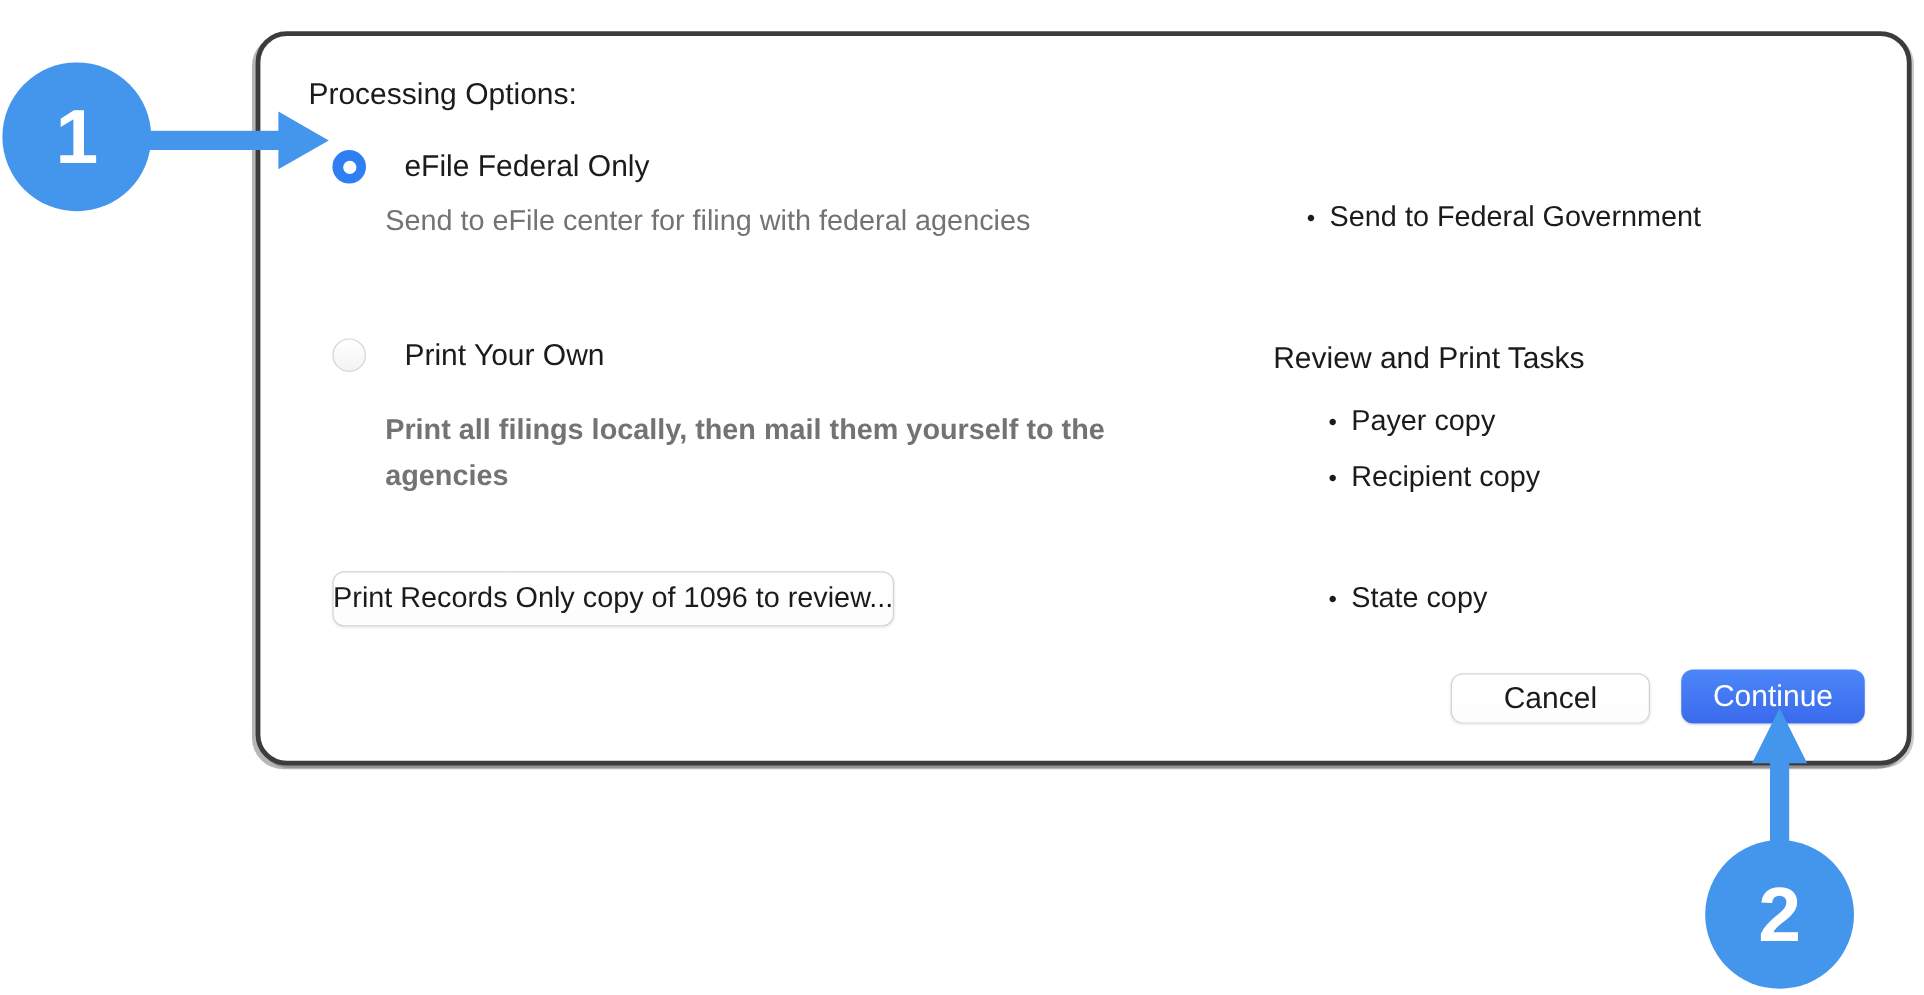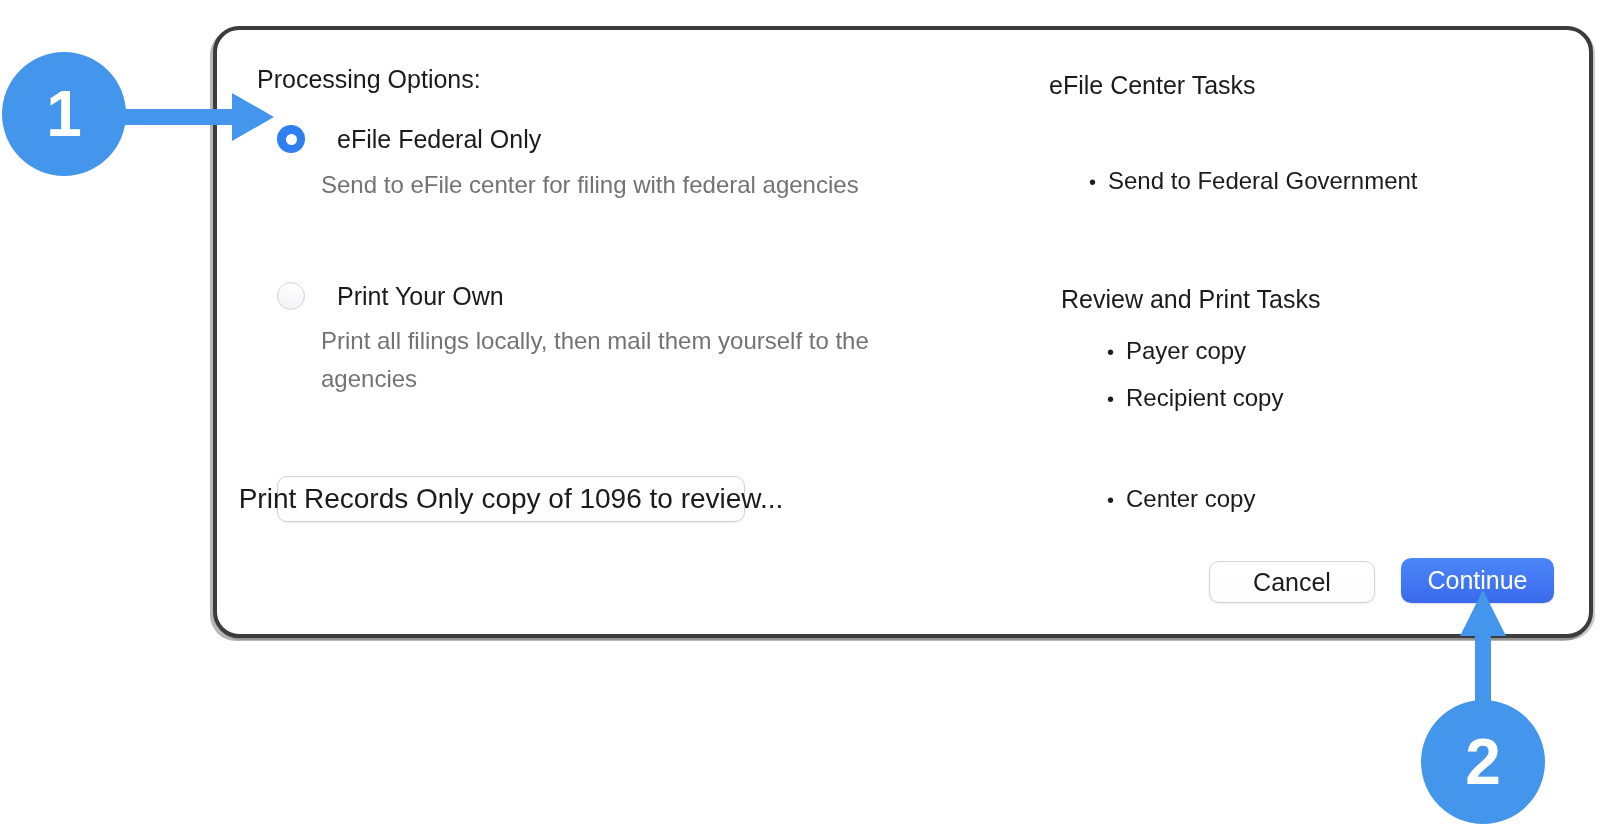--- a/index.html
+++ b/index.html
@@ -43,21 +43,21 @@
   .btn-plain{
     background:linear-gradient(#ffffff,#fdfdfd);
     border:1.5px solid #d2d2d4;color:#1b1b1d;
     box-shadow:0 1px 2px rgba(0,0,0,0.08);
   }
   .btn-primary{
     background:linear-gradient(#4c86f8,#3a6aec);
     border:none;color:#ffffff;
     box-shadow:0 1px 2px rgba(0,0,0,0.15);
   }
-  .print-records{left:60px;top:446px;width:468px;height:46px;font-size:28px;}
+  .print-records{left:60px;top:446px;width:468px;height:46px;font-size:24px;}
   .cancel-btn{left:992px;top:531px;width:166px;height:42px;font-size:25px;}
   .continue-btn{left:1184px;top:528px;width:153px;height:45px;font-size:25px;}
   
   .bullet-row{display:flex;align-items:baseline;gap:12px;font-size:24px;line-height:30px;color:#1b1b1d;}
   .bullet{font-size:20px;line-height:30px;color:#1b1b1d;}
   
   .anno-circle{
     position:absolute;width:124px;height:124px;border-radius:50%;
     display:flex;align-items:center;justify-content:center;
     color:#ffffff;font-size:64px;font-weight:bold;
@@ -78,46 +78,45 @@
           <span class="dot"></span>
         </span>
       <span class="option-label">eFile Federal Only</span>
     </div>
     <div class="dlg-el desc" style="left:104px;top:136px;">Send to eFile center for filing with federal agencies</div>
 
     <div class="dlg-el option" style="left:60px;top:251px;">
       <span class="radio unselected"></span>
       <span class="option-label">Print Your Own</span>
     </div>
-    <div class="dlg-el desc" style="left:104px;top:292px;width:600px;">Print all filings locally, then mail them yourself to the agencies</div>
+    <div class="dlg-el desc" style="left:104px;top:310px;width:600px;font-weight:bold;">Print all filings locally, then mail them yourself to the agencies</div>
 
     <button class="dlg-el btn btn-plain print-records">Print Records Only copy of 1096 to review...</button>
 
-    <div class="dlg-el heading" style="left:832px;top:40px;">eFile Center Tasks</div>
 
     <div class="dlg-el bullet-row" style="left:872px;top:136px;">
       <span class="bullet">•</span>
       <span>Send to Federal Government</span>
     </div>
 
     <div class="dlg-el heading" style="left:844px;top:254px;">Review and Print Tasks</div>
 
     <div class="dlg-el bullet-row" style="left:890px;top:306px;">
       <span class="bullet">•</span>
       <span>Payer copy</span>
     </div>
 
     <div class="dlg-el bullet-row" style="left:890px;top:353px;">
       <span class="bullet">•</span>
       <span>Recipient copy</span>
     </div>
 
     <div class="dlg-el bullet-row" style="left:890px;top:454px;">
       <span class="bullet">•</span>
-      <span>Center copy</span>
+      <span>State copy</span>
     </div>
 
     <button class="dlg-el btn btn-plain cancel-btn">Cancel</button>
 
     <button class="dlg-el btn btn-primary continue-btn">Continue</button>
   </div>
 
   <div class="anno-circle" style="left:2px;top:52px;background:#4495ec;">
     <span>1</span>
   </div>

